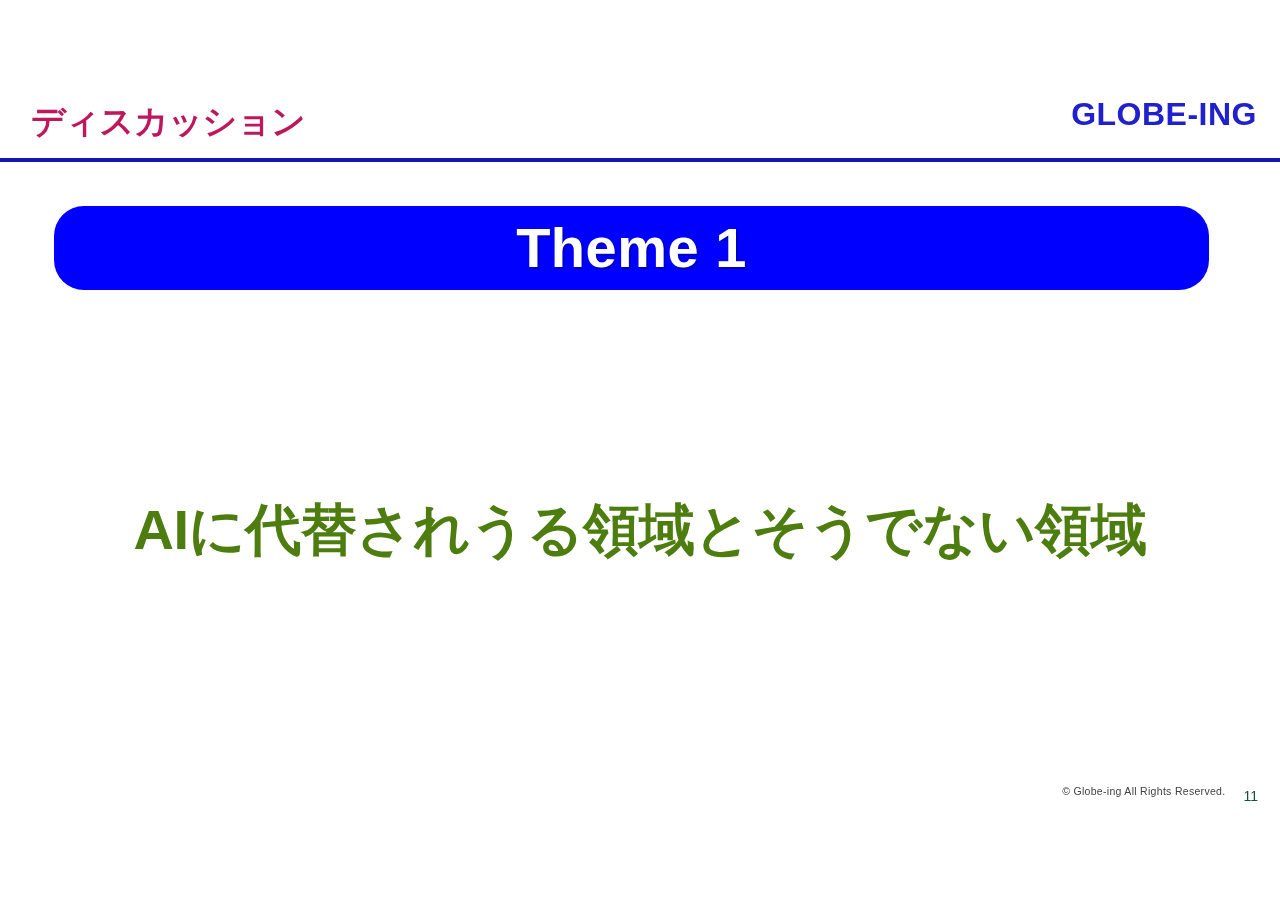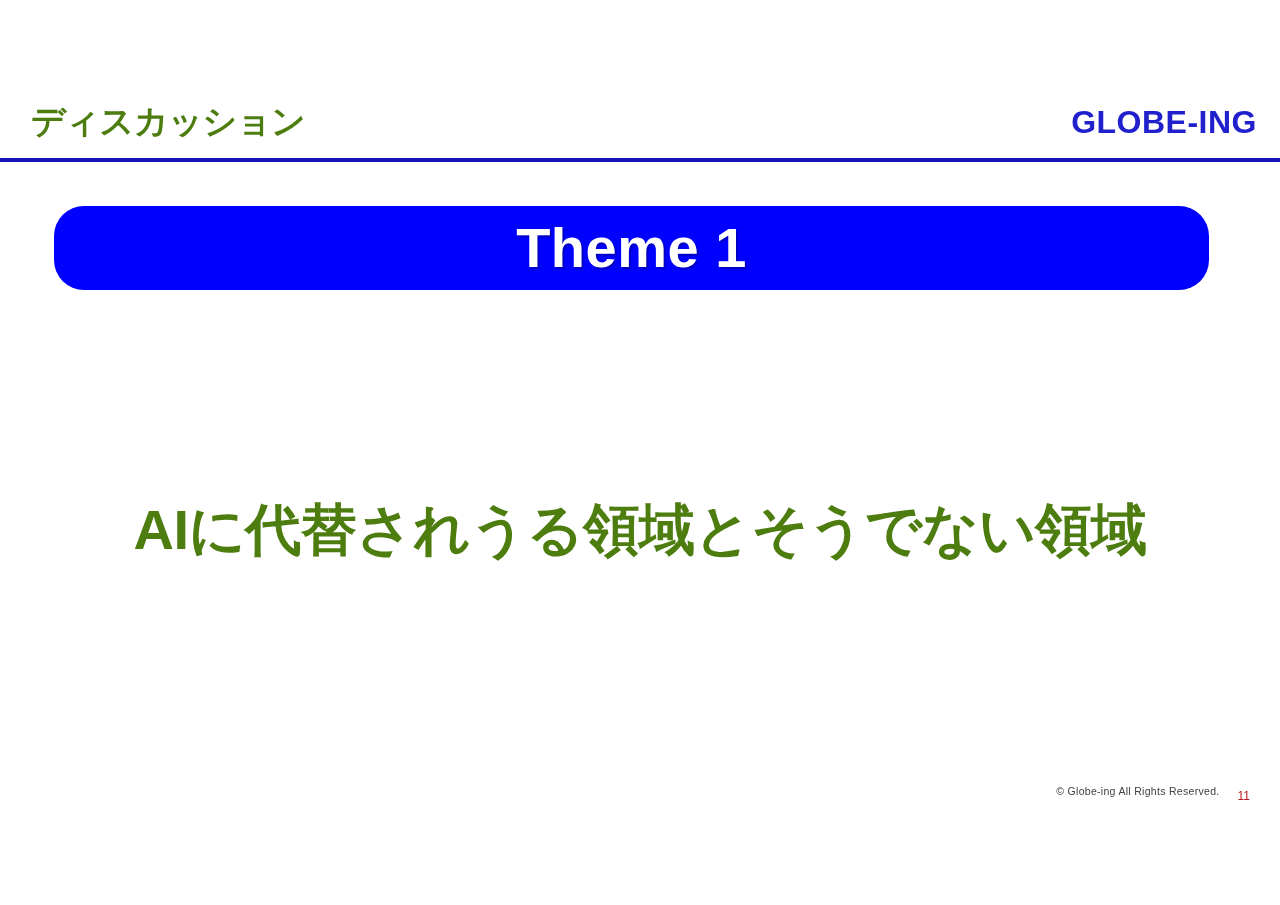--- a/index.html
+++ b/index.html
@@ -31,28 +31,28 @@
     width: 1280px;
     height: 163px;
   }
   .header-title {
     position: absolute;
     left: 31px;
     top: 104px;
     font-size: 34px;
     font-weight: 700;
     line-height: 1;
-    color: #4d7c0f;
+    color: #be185d;
     letter-spacing: -0.5px;
     white-space: nowrap;
   }
   .brand-logo {
     position: absolute;
     right: 23px;
-    top: 106px;
+    top: 98px;
     font-size: 32px;
     font-weight: 700;
     line-height: 1;
     color: #2020cc;
     letter-spacing: 0.5px;
     white-space: nowrap;
   }
   .header-rule {
     position: absolute;
     left: 0;
@@ -109,36 +109,36 @@
   
   .slide-footer {
     position: absolute;
     left: 0;
     top: 780px;
     width: 1280px;
     height: 22px;
     display: flex;
     align-items: center;
     justify-content: flex-end;
-    padding-right: 30px;
+    padding-right: 22px;
     box-sizing: border-box;
   }
   .copyright-text {
     font-size: 10.5px;
     font-weight: 400;
     line-height: 1;
     color: #404040;
     letter-spacing: 0.3px;
     white-space: nowrap;
   }
   .page-number {
-    font-size: 12px;
+    font-size: 14px;
     font-weight: 400;
     line-height: 1;
-    color: #b91c1c;
+    color: #14532d;
     margin-left: 18px;
     white-space: nowrap;
     margin-top: 9px;
   }
 </style>
 </head>
 <body>
 
 <div class="slide">
 

